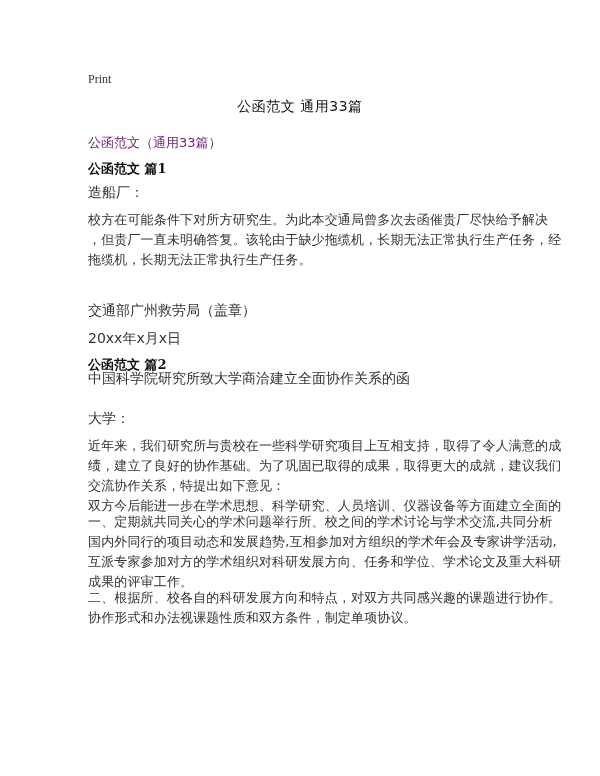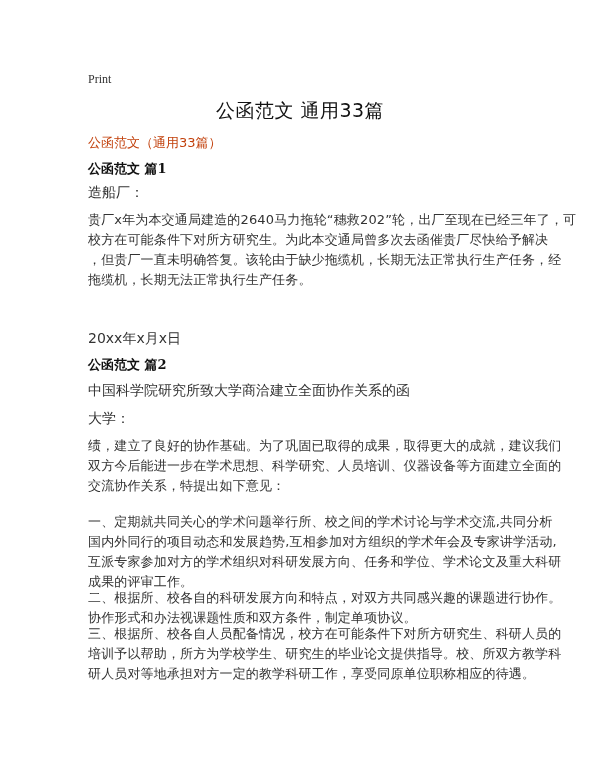--- a/index.html
+++ b/index.html
@@ -26,25 +26,25 @@
       font-family: "Liberation Serif", "DejaVu Serif", serif;
       font-size: 12px;
       color: #333;
     }
     .doc-title {
       position: absolute;
       top: 98px;
       left: 0;
       width: 600px;
       text-align: center;
-      font-size: 19px;
+      font-size: 14px;
       color: #111;
       letter-spacing: 0.5px;
     }
-    .subtitle { top: 134px; font-size: 13px; color: #c2410c; }
+    .subtitle { top: 134px; font-size: 13px; color: #701a75; }
     .section-heading {
       font-size: 13px;
       font-weight: bold;
       color: #111;
       font-family: "DejaVu Serif", "Liberation Serif", serif;
     }
     .line { font-size: 14px; color: #333; line-height: 20px; }
     .para {
       position: absolute;
       left: 88px;
@@ -61,52 +61,48 @@
 
   <div class="doc-title">公函范文 通用33篇</div>
 
   <div class="abs subtitle">公函范文（通用33篇）</div>
 
   <div class="abs section-heading" style="top:160px;text-align:center;">公函范文 篇1</div>
 
   <div class="abs line" style="top:182px;">造船厂：</div>
 
   <div class="para" style="top:210px;">
-    <span class="row">贵厂x年为本交通局建造的2640马力拖轮“穗救202”轮，出厂至现在已经三年了，可</span>
     <span class="row">校方在可能条件下对所方研究生。为此本交通局曾多次去函催贵厂尽快给予解决</span>
     <span class="row">，但贵厂一直未明确答复。该轮由于缺少拖缆机，长期无法正常执行生产任务，经</span>
     <span class="row">拖缆机，长期无法正常执行生产任务。</span>
   </div>
 
+  <div class="abs line" style="top:300px;">交通部广州救劳局（盖章）</div>
 
   <div class="abs line" style="top:328px;">20xx年x月x日</div>
 
   <div class="abs section-heading" style="top:356px;">公函范文 篇2</div>
 
-  <div class="abs line" style="top:380px;text-align:center;">中国科学院研究所致大学商洽建立全面协作关系的函</div>
+  <div class="abs line" style="top:368px;text-align:center;">中国科学院研究所致大学商洽建立全面协作关系的函</div>
 
   <div class="abs line" style="top:408px;">大学：</div>
 
   <div class="para" style="top:436px;">
+    <span class="row">近年来，我们研究所与贵校在一些科学研究项目上互相支持，取得了令人满意的成</span>
     <span class="row">绩，建立了良好的协作基础。为了巩固已取得的成果，取得更大的成就，建议我们</span>
+    <span class="row">交流协作关系，特提出如下意见：</span>
     <span class="row">双方今后能进一步在学术思想、科学研究、人员培训、仪器设备等方面建立全面的</span>
-    <span class="row">交流协作关系，特提出如下意见：</span>
   </div>
 
   <div class="para" style="top:588px;">
     <span class="row">二、根据所、校各自的科研发展方向和特点，对双方共同感兴趣的课题进行协作。</span>
     <span class="row">协作形式和办法视课题性质和双方条件，制定单项协议。</span>
   </div>
 
   <div class="para" style="top:512px;">
     <span class="row">一、定期就共同关心的学术问题举行所、校之间的学术讨论与学术交流,共同分析</span>
     <span class="row">国内外同行的项目动态和发展趋势,互相参加对方组织的学术年会及专家讲学活动,</span>
     <span class="row">互派专家参加对方的学术组织对科研发展方向、任务和学位、学术论文及重大科研</span>
     <span class="row">成果的评审工作。</span>
   </div>
 
-  <div class="para" style="top:624px;">
-    <span class="row">三、根据所、校各自人员配备情况，校方在可能条件下对所方研究生、科研人员的</span>
-    <span class="row">培训予以帮助，所方为学校学生、研究生的毕业论文提供指导。校、所双方教学科</span>
-    <span class="row">研人员对等地承担对方一定的教学科研工作，享受同原单位职称相应的待遇。</span>
-  </div>
 
 </div>
 
 </body></html>

